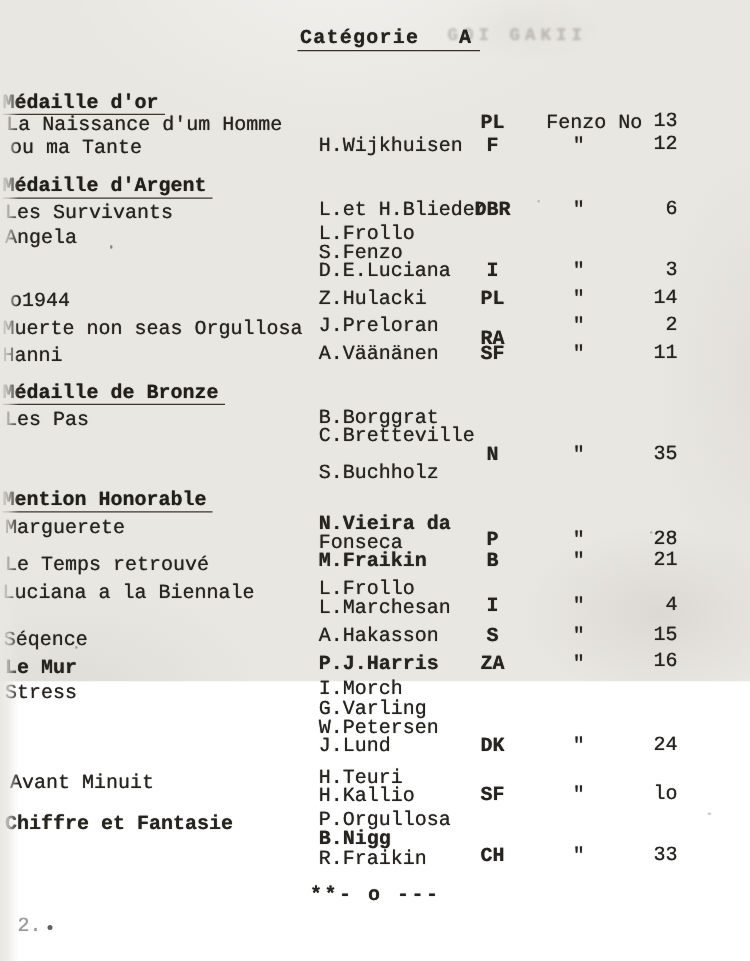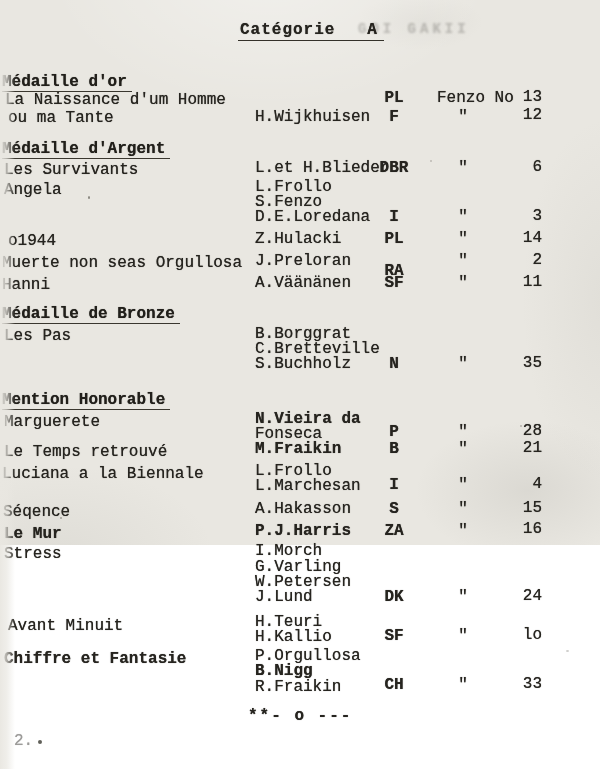--- a/index.html
+++ b/index.html
@@ -62,21 +62,21 @@
 
   <span class="line" style="left:4px;top:162px;">Les Survivants</span>
   <span class="line" style="left:255px;top:160px;">L.et H.Blieder</span>
   <span class="line code" style="top:160px;">DBR</span>
   <span class="line ditto" style="top:160px;">"</span>
   <span class="line num" style="top:159px;">6</span>
 
   <span class="line" style="left:4px;top:182px;">Angela</span>
   <span class="line" style="left:255px;top:179px;">L.Frollo</span>
   <span class="line" style="left:255px;top:194px;">S.Fenzo</span>
-  <span class="line" style="left:255px;top:209px;">D.E.Loredana</span>
+  <span class="line" style="left:255px;top:209px;">D.E.Luciana</span>
   <span class="line code" style="top:209px;">I</span>
   <span class="line ditto" style="top:209px;">"</span>
   <span class="line num" style="top:208px;">3</span>
 
   <span class="line" style="left:8px;top:233px;">o1944</span>
   <span class="line" style="left:255px;top:231px;">Z.Hulacki</span>
   <span class="line code" style="top:231px;">PL</span>
   <span class="line ditto" style="top:231px;">"</span>
   <span class="line num" style="top:230px;">14</span>
 
@@ -90,21 +90,21 @@
   <span class="line" style="left:255px;top:275px;">A.Väänänen</span>
   <span class="line code" style="top:275px;">SF</span>
   <span class="line ditto" style="top:275px;">"</span>
   <span class="line num" style="top:274px;">11</span>
 
   <span class="line heading" style="left:2px;top:306px;">Médaille de Bronze</span>
 
   <span class="line" style="left:4px;top:328px;">Les Pas</span>
   <span class="line" style="left:255px;top:326px;">B.Borggrat</span>
   <span class="line" style="left:255px;top:341px;">C.Bretteville</span>
-  <span class="line" style="left:255px;top:356px;text-align:center;">S.Buchholz</span>
+  <span class="line" style="left:255px;top:370px;text-align:center;">S.Buchholz</span>
   <span class="line code" style="top:356px;">N</span>
   <span class="line ditto" style="top:356px;">"</span>
   <span class="line num" style="top:355px;">35</span>
 
   <span class="line heading" style="left:2px;top:392px;">Mention Honorable</span>
 
   <span class="line" style="left:4px;top:414px;">Marguerete</span>
   <span class="line dark" style="left:255px;top:411px;">N.Vieira da</span>
   <span class="line" style="left:255px;top:426px;">Fonseca</span>
   <span class="line code" style="top:424px;">P</span>

